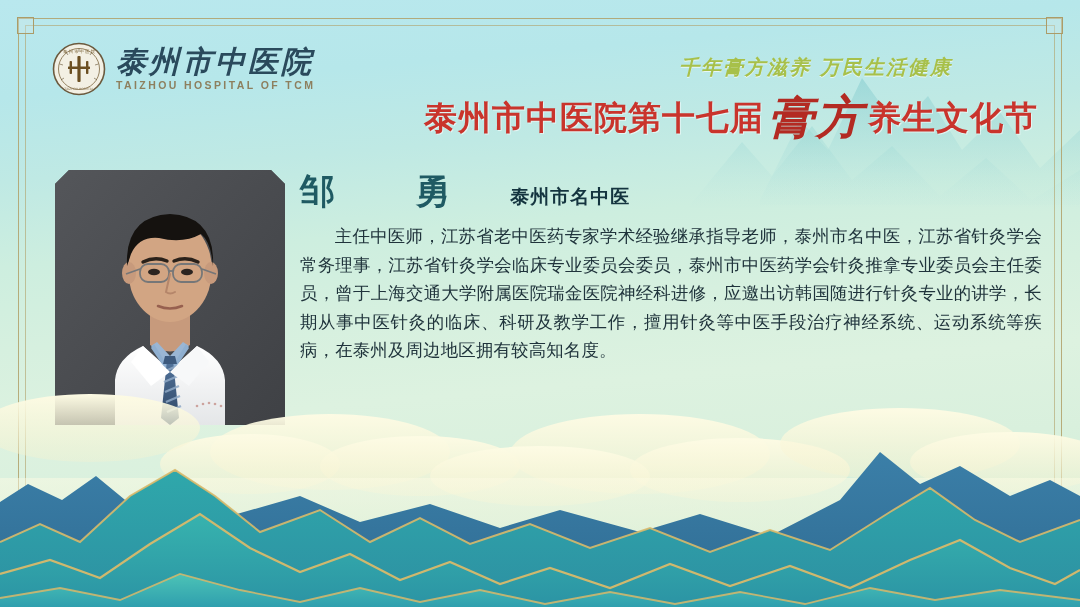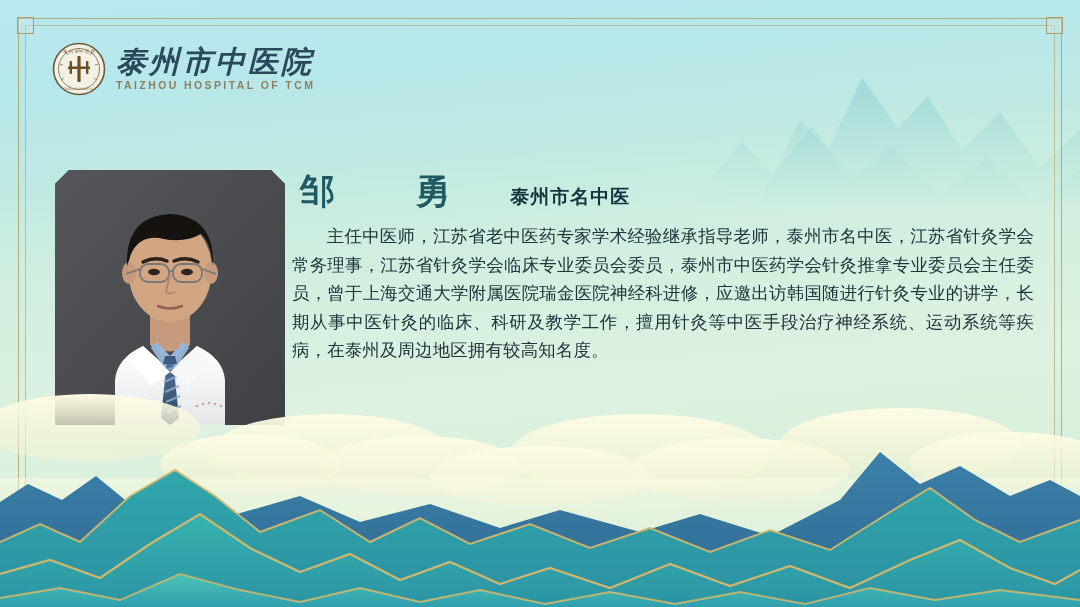--- a/index.html
+++ b/index.html
@@ -196,21 +196,21 @@
     font-weight: 700;
     font-size: 19px;
     color: #14343f;
     letter-spacing: 1px;
     white-space: nowrap;
   }
 
   
   .doc-bio {
     position: absolute;
-    left: 292px;
+    left: 300px;
     top: 222px;
     width: 742px;
     font-family: "DejaVu Sans", "Liberation Sans", sans-serif;
     font-size: 17.4px;
     line-height: 28.5px;
     color: #20343c;
     text-align: justify;
     text-justify: inter-character;
     text-indent: 2em;
     letter-spacing: 0.2px;
@@ -272,20 +272,28 @@
           </g>
         </svg>
       </div>
       <div class="brand-names">
         <div class="brand-cn">泰州市中医院</div>
         <div class="brand-en">TAIZHOU HOSPITAL OF TCM</div>
       </div>
     </div>
   </div>
 
+  <div class="festival">
+    <div class="festival-script">千年膏方滋养  万民生活健康</div>
+    <div class="festival-main">
+      <span class="seg">泰州市中医院第十七届</span>
+      <span class="brush">膏方</span>
+      <span class="seg">养生文化节</span>
+    </div>
+  </div>
 
   <div class="portrait">
     <svg viewBox="0 0 230 255" preserveAspectRatio="xMidYMid slice" aria-hidden="true">
       <defs>
         <linearGradient id="bgPhoto" x1="0" y1="0" x2="1" y2="1">
           <stop offset="0%" stop-color="#54565a"></stop>
           <stop offset="100%" stop-color="#3f4145"></stop>
         </linearGradient>
         <linearGradient id="coat" x1="0" y1="0" x2="0" y2="1">
           <stop offset="0%" stop-color="#ffffff"></stop>

